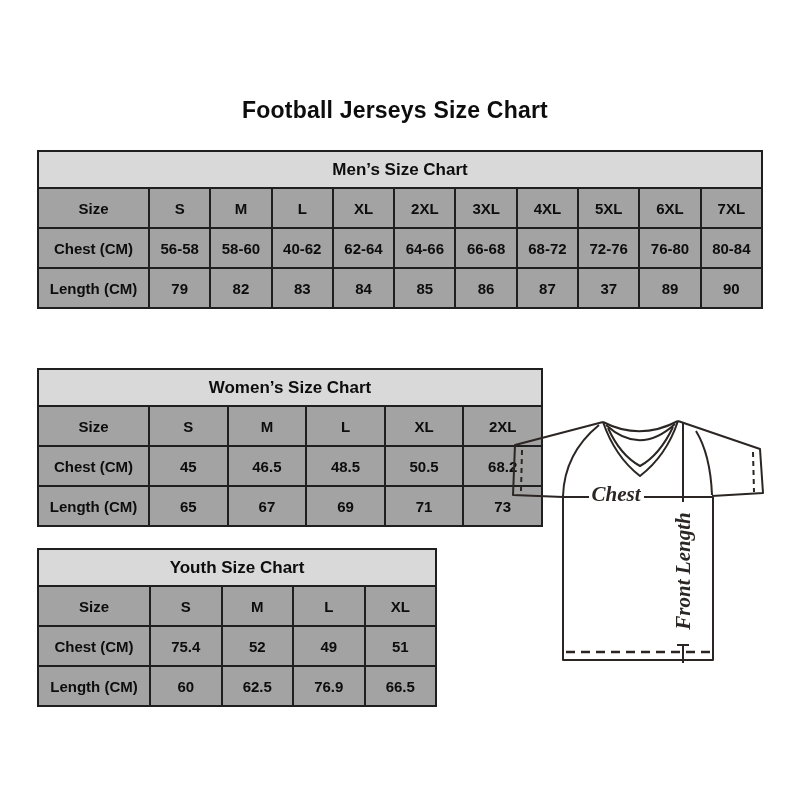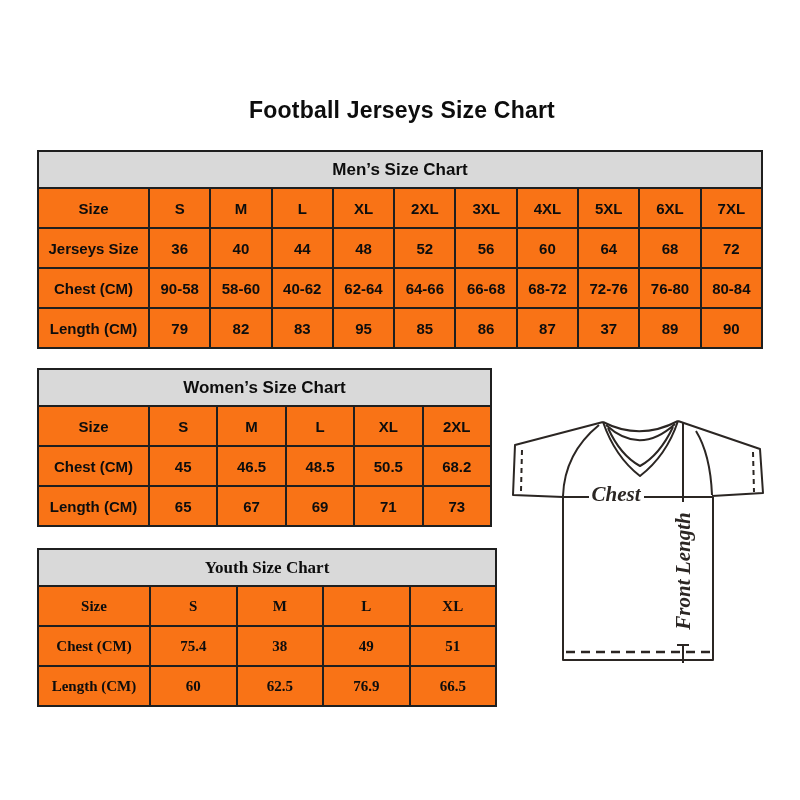--- a/index.html
+++ b/index.html
@@ -2,41 +2,41 @@
 <html style="--header-bg: #d9d9d9; --border: #1f1f1f; --text: #0d0d0d; --jersey-line: #2b2623;"><head>
 <meta charset="utf-8">
 <style>
   html,body{margin:0;padding:0;}
   body{
     width:800px;height:800px;background:#ffffff;position:relative;
     font-family:"Liberation Sans",sans-serif;overflow:hidden;
   }
   .canvas{position:absolute;inset:0;}
   .title{
-    position:absolute;left:11px;top:97px;width:782px;text-align:center;
+    position:absolute;left:4px;top:97px;width:782px;text-align:center;
     font-size:23px;font-weight:bold;color:var(--text,#0d0d0d);letter-spacing:.2px;
   }
   table.size-table{
     position:absolute;border-collapse:collapse;table-layout:fixed;
-    background:#f97316;
+    background:#a3a3a3;
   }
   .size-table th,.size-table td{
     border:2px solid var(--border,#1f1f1f);
     text-align:center;vertical-align:middle;
     font-weight:bold;color:var(--text,#0d0d0d);padding:0;overflow:hidden;
   }
   .size-table th.tbl-header{
     background:var(--header-bg,#d9d9d9);
     font-size:17px;height:35px;
   }
   .size-table td{font-size:15px;height:38px;}
   .size-table col.label-col{width:111px;}
   table.mens  {left:37px;top:150px;width:726px;}
-  table.womens{left:37px;top:368px;width:455px;}
-  table.youth {left:37px;top:548px;width:460px;font-family:Liberation Serif, serif;}
+  table.womens{left:37px;top:368px;width:506px;}
+  table.youth {left:37px;top:548px;width:400px;}
   table.youth col.label-col{width:112px;}
   svg.jersey{position:absolute;left:498px;top:408px;}
   .jline{fill:none;stroke:var(--jersey-line,#2b2623);stroke-width:2;stroke-linejoin:round;stroke-linecap:butt;}
   .jlabel{
     font-family:"Liberation Serif",serif;font-style:italic;font-weight:bold;
     font-size:21px;fill:var(--jersey-line,#2b2623);
   }
 </style>
 </head>
 <body>
@@ -70,51 +70,38 @@
           <td>L</td>
           <td>XL</td>
           <td>2XL</td>
           <td>3XL</td>
           <td>4XL</td>
           <td>5XL</td>
           <td>6XL</td>
           <td>7XL</td>
         </tr>
         <tr>
-          <td>Jerseys Size</td>
-          <td>36</td>
-          <td>40</td>
-          <td>44</td>
-          <td>48</td>
-          <td>52</td>
-          <td>56</td>
-          <td>60</td>
-          <td>64</td>
-          <td>68</td>
-          <td>72</td>
-        </tr>
-        <tr>
           <td>Chest (CM)</td>
-          <td>90-58</td>
+          <td>56-58</td>
           <td>58-60</td>
           <td>40-62</td>
           <td>62-64</td>
           <td>64-66</td>
           <td>66-68</td>
           <td>68-72</td>
           <td>72-76</td>
           <td>76-80</td>
           <td>80-84</td>
         </tr>
         <tr>
           <td>Length (CM)</td>
           <td>79</td>
           <td>82</td>
           <td>83</td>
-          <td>95</td>
+          <td>84</td>
           <td>85</td>
           <td>86</td>
           <td>87</td>
           <td>37</td>
           <td>89</td>
           <td>90</td>
         </tr>
       </tbody>
     </table>
   <table class="size-table womens">
@@ -171,21 +158,21 @@
         <tr>
           <td>Size</td>
           <td>S</td>
           <td>M</td>
           <td>L</td>
           <td>XL</td>
         </tr>
         <tr>
           <td>Chest (CM)</td>
           <td>75.4</td>
-          <td>38</td>
+          <td>52</td>
           <td>49</td>
           <td>51</td>
         </tr>
         <tr>
           <td>Length (CM)</td>
           <td>60</td>
           <td>62.5</td>
           <td>76.9</td>
           <td>66.5</td>
         </tr>

